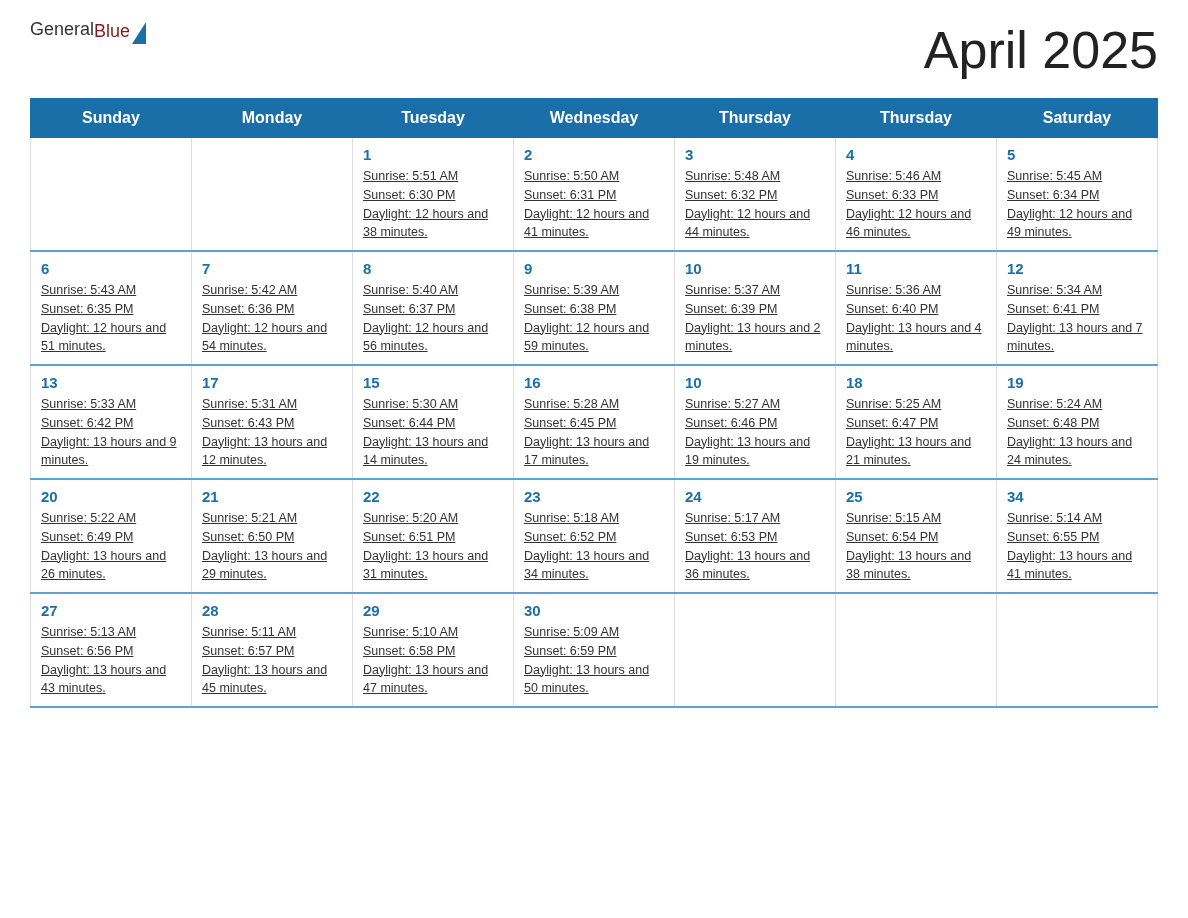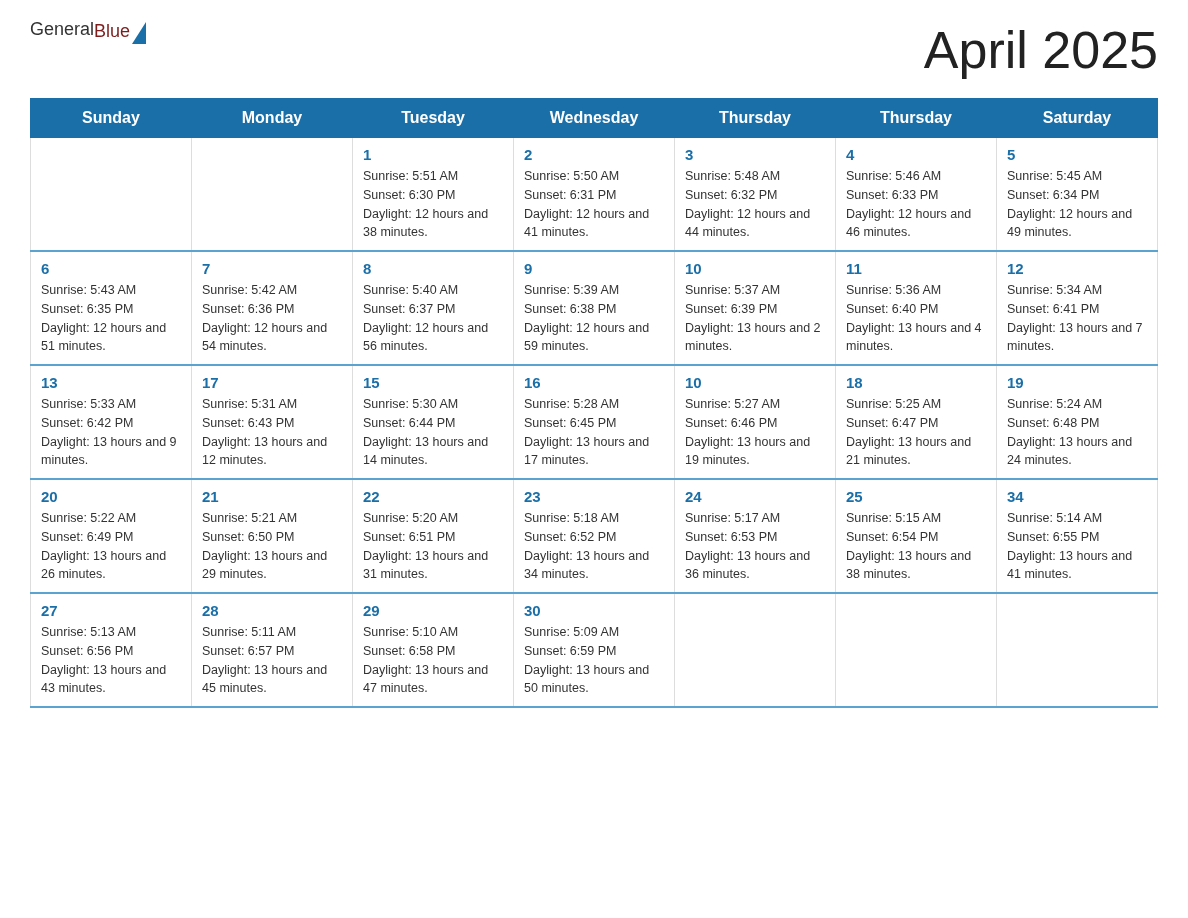--- a/index.html
+++ b/index.html
@@ -85,20 +85,21 @@
       font-size: 15px;
       font-weight: bold;
       color: #1a6fa8;
       display: block;
       margin-bottom: 4px;
     }
     .day-detail {
       font-size: 12.5px;
       color: #333;
       line-height: 1.5;
+      text-decoration: underline;
     }
     .empty-cell {
       background: #fff;
     }
   </style>
 </head>
 <body>
 
 <div class="header">
   <div class="logo">

